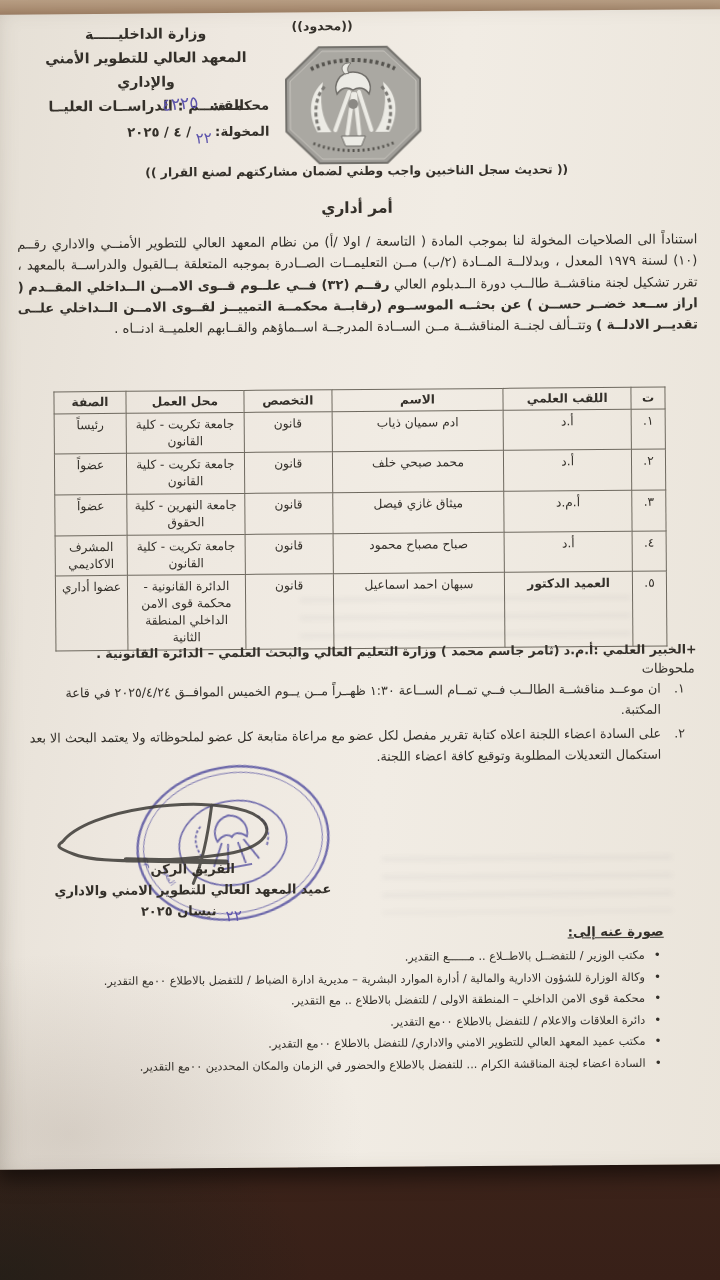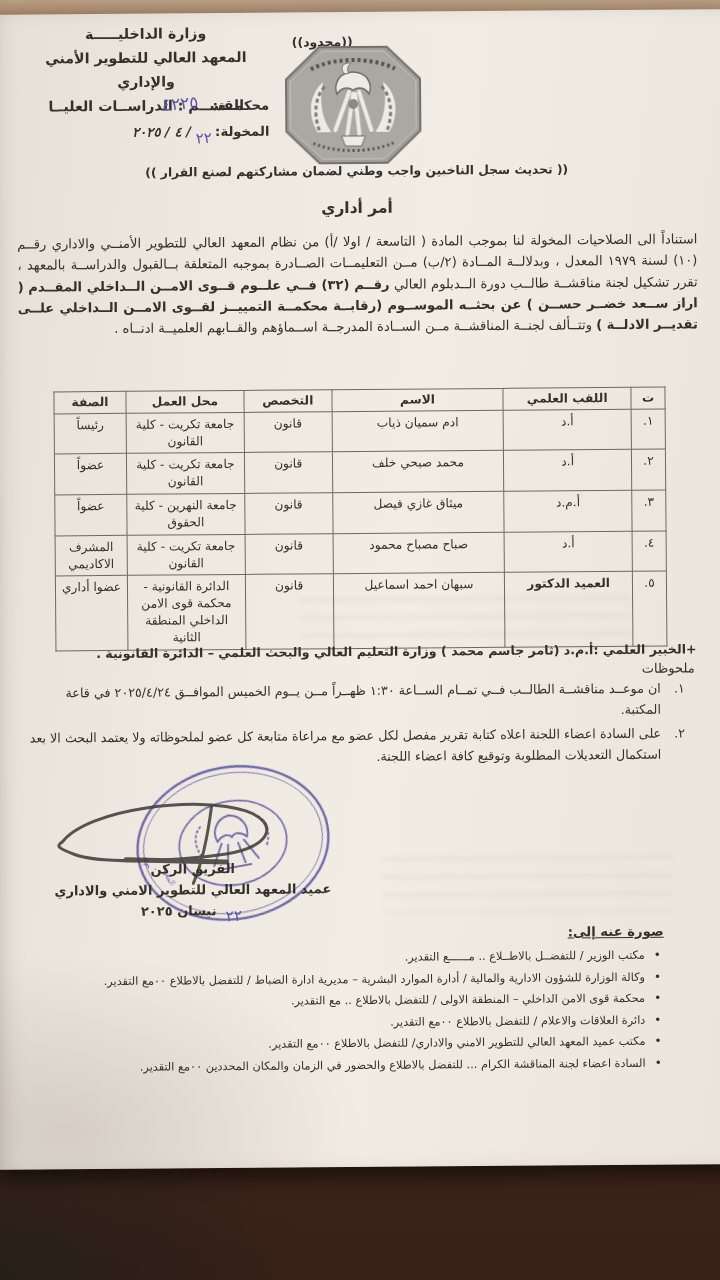--- a/index.html
+++ b/index.html
@@ -15,29 +15,29 @@
     transform:rotate(-0.45deg);transform-origin:50% 50%;
     background:
       radial-gradient(420px 260px at 10% 97%, rgba(120,105,90,.20), transparent 70%),
       linear-gradient(97deg,#e5dfd5 0%,#eee8e0 28%,#f1ece4 55%,#eae4da 100%);
     box-shadow:0 10px 20px rgba(0,0,0,.55), inset 16px 0 26px -14px rgba(95,85,72,.38);
   }
   .inner{position:absolute;left:8px;top:-12px;width:720px;height:1280px;color:#34302a;}
   .abs{position:absolute;}
   .b{font-weight:700;}
   
-  .classification{left:296px;top:34px;font-size:12.5px;font-weight:700;}
+  .classification{left:296px;top:18px;font-size:12.5px;font-weight:700;}
   .ministry{left:28px;top:20px;width:244px;text-align:center;font-weight:700;font-size:14.2px;line-height:24px;}
   .numdate{left:58px;top:92px;width:215px;font-size:13.2px;font-weight:700;line-height:26px;}
   .ndrow{display:flex;align-items:flex-start;}
   .ndrow .lbl{white-space:nowrap;}
   .hand{display:inline-block;color:#5c53ac;font-weight:400;transform:rotate(-7deg);}
   .hand-num{font-size:17px;letter-spacing:6px;margin-right:14px;transform:rotate(-5deg) translateY(-3px);}
   .hand-day{font-size:15px;letter-spacing:3px;margin:0 4px;transform:rotate(-4deg) translateY(6px);}
-  .printed-date{white-space:nowrap;font-style:italic;}
+  .printed-date{white-space:nowrap;}
   
   .emblem{left:287px;top:44px;}
   
   .slogan{left:0;top:164px;width:720px;text-align:center;font-size:12.3px;font-weight:700;}
   .doc-title{left:0;top:199px;width:720px;text-align:center;font-size:15.5px;font-weight:700;}
   
   .body-par{left:20px;top:231px;width:680px;font-size:13.1px;line-height:21.3px;text-align:justify;}
   
   table.committee{position:absolute;left:55px;top:389px;width:612px;border-collapse:collapse;font-size:12.2px;}
   table.committee th,table.committee td{border:1px solid #6e695f;padding:3px 4px;vertical-align:top;text-align:center;line-height:1.38;}

